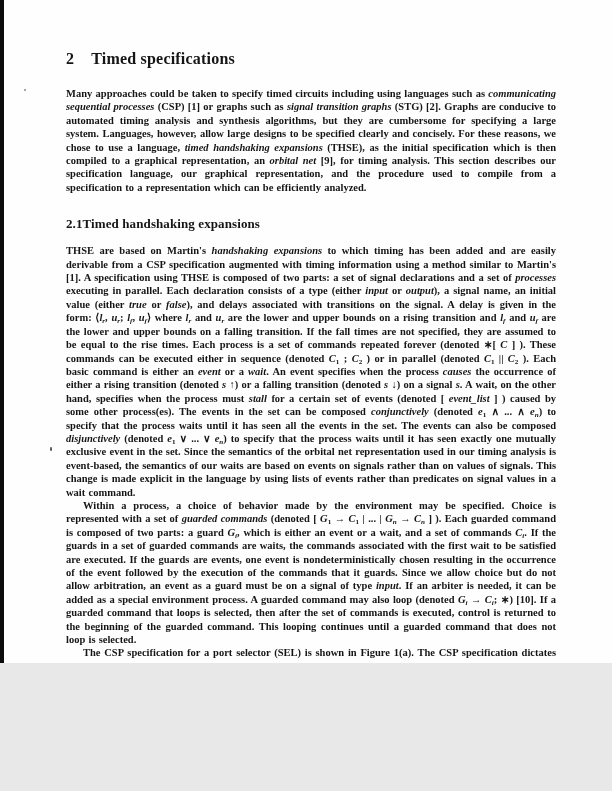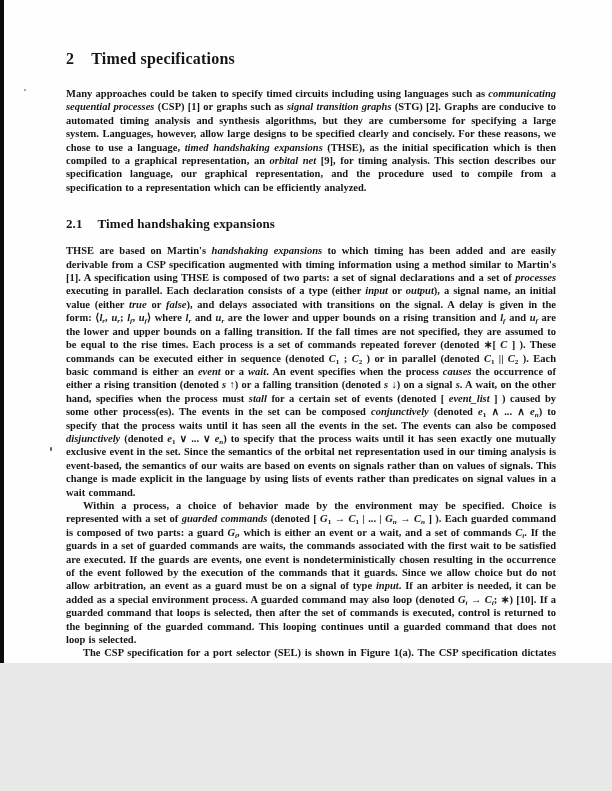--- a/index.html
+++ b/index.html
@@ -44,21 +44,21 @@
     margin: 0 0 19px 0;
     letter-spacing: 0.2px;
   }
   h1.section .sec-num { display: inline-block; margin-right: 17px; }
   h2.subsection {
     font-size: 13px;
     font-weight: bold;
     margin: 22px 0 12px 0;
     letter-spacing: 0.1px;
   }
-  h2.subsection .sec-num { display: inline-block; margin-right: 15px; }
+  h2.subsection .sec-num { display: inline-block; }
   p.para {
     margin: 0;
     font-size: 10.5px;
     line-height: 13.4px;
     text-align: justify;
     word-spacing: 0.6px;
     font-weight: bold;
   }
   p.para.indent { text-indent: 17px; }
   p.para sub {

